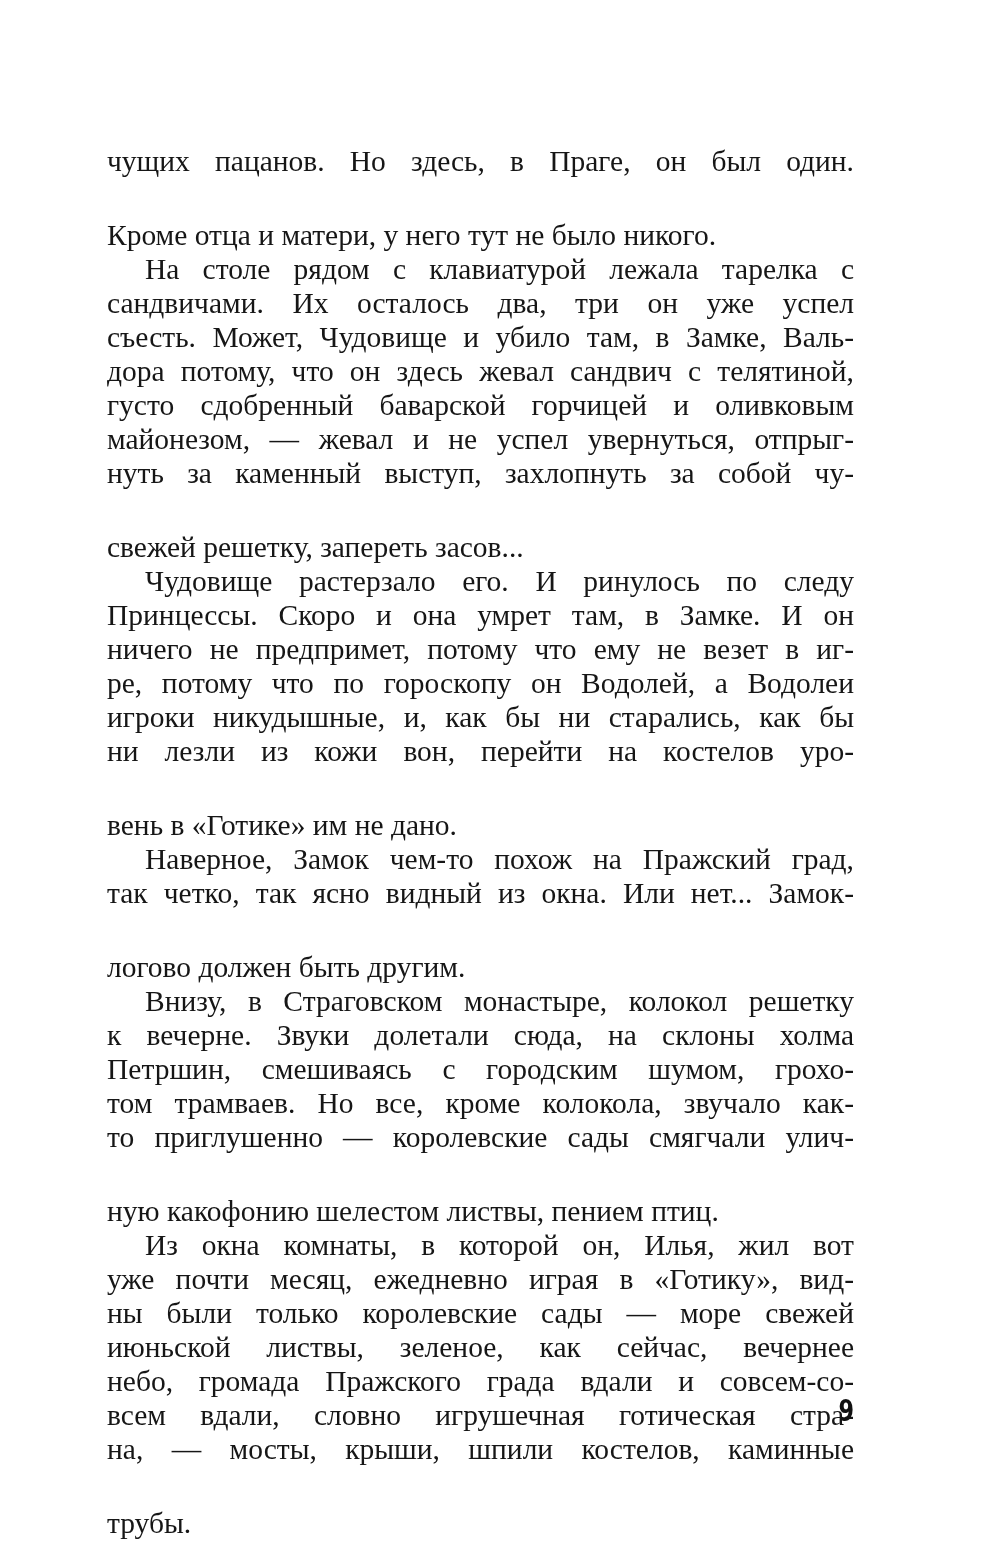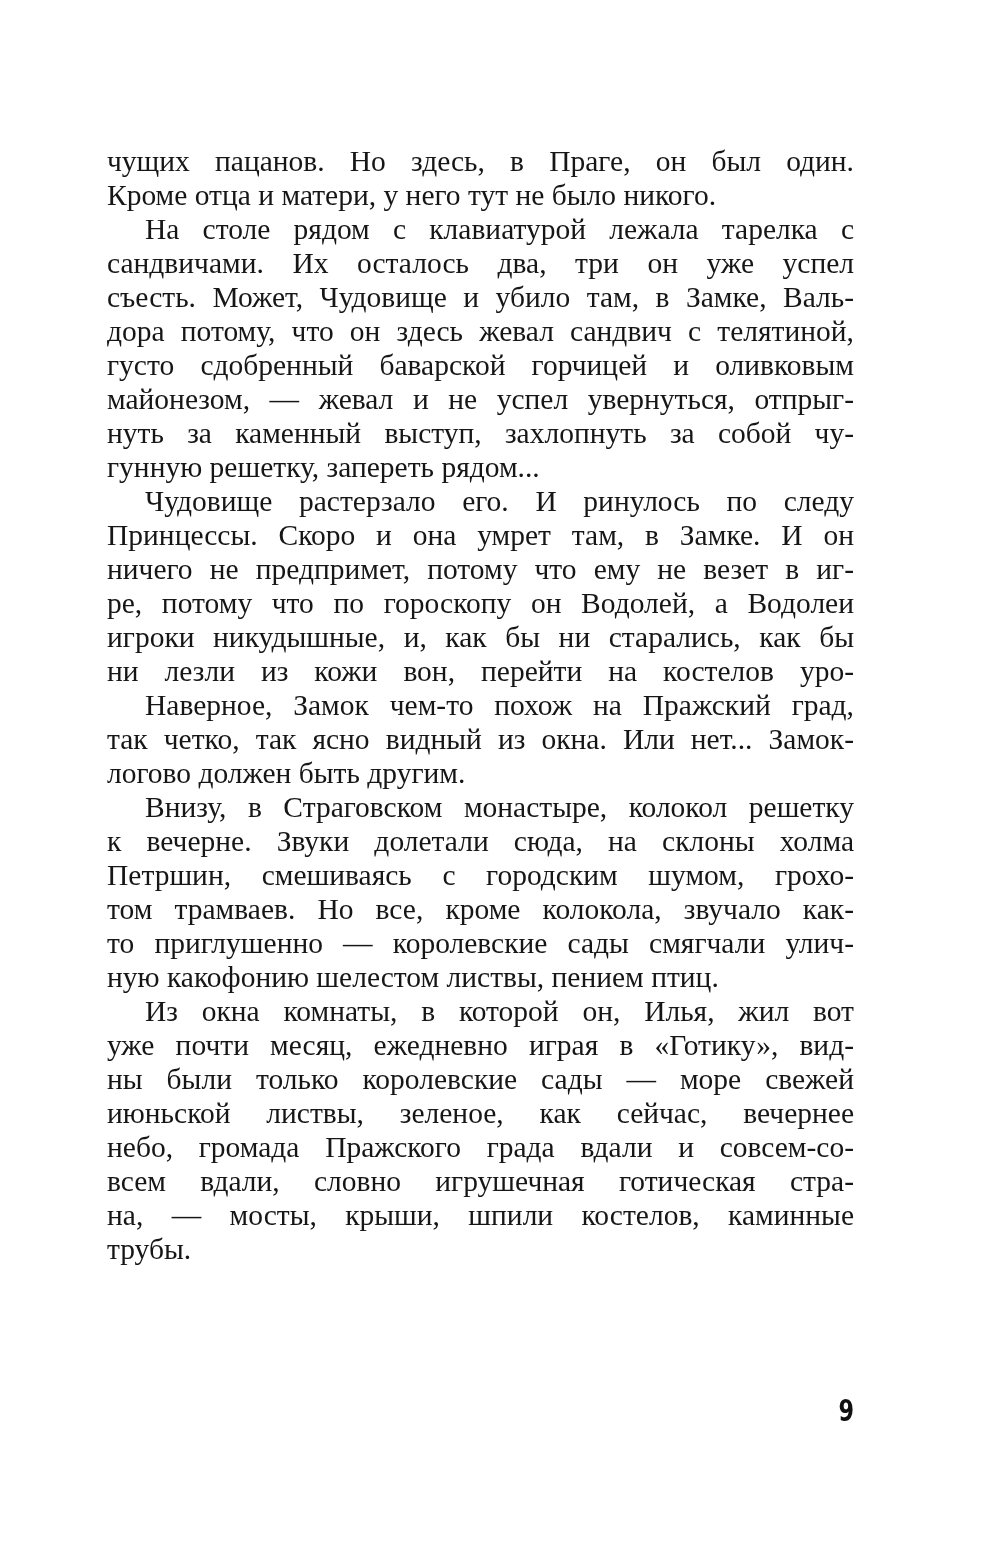--- a/index.html
+++ b/index.html
@@ -33,20 +33,21 @@
     margin: 0;
     padding: 0;
   }
   .line {
     text-align: justify;
     text-align-last: justify;
     height: 34px;
   }
   .line.last {
     text-align-last: left;
+    margin-top: 40px;
   }
   .line.indent {
     text-indent: 38px;
   }
   .folio {
     position: absolute;
     left: 107px;
     top: 1392px;
     width: 747px;
     text-align: right;
@@ -68,29 +69,30 @@
         <div class="line last">Кроме отца и матери, у него тут не было никого.</div>
       </div>
       <div class="paragraph">
         <div class="line indent">На столе рядом с клавиатурой лежала тарелка с</div>
         <div class="line">сандвичами. Их осталось два, три он уже успел</div>
         <div class="line">съесть. Может, Чудовище и убило там, в Замке, Валь-</div>
         <div class="line">дора потому, что он здесь жевал сандвич с телятиной,</div>
         <div class="line">густо сдобренный баварской горчицей и оливковым</div>
         <div class="line">майонезом, — жевал и не успел увернуться, отпрыг-</div>
         <div class="line">нуть за каменный выступ, захлопнуть за собой чу-</div>
-        <div class="line last">гунную решетку, запереть рядом...</div>
+        <div class="line last">свежей решетку, запереть засов...</div>
       </div>
       <div class="paragraph">
         <div class="line indent">Чудовище растерзало его. И ринулось по следу</div>
         <div class="line">Принцессы. Скоро и она умрет там, в Замке. И он</div>
         <div class="line">ничего не предпримет, потому что ему не везет в иг-</div>
         <div class="line">ре, потому что по гороскопу он Водолей, а Водолеи</div>
         <div class="line">игроки никудышные, и, как бы ни старались, как бы</div>
         <div class="line">ни лезли из кожи вон, перейти на костелов уро-</div>
+        <div class="line last">вень в «Готике» им не дано.</div>
       </div>
       <div class="paragraph">
         <div class="line indent">Наверное, Замок чем-то похож на Пражский град,</div>
         <div class="line">так четко, так ясно видный из окна. Или нет... Замок-</div>
         <div class="line last">логово должен быть другим.</div>
       </div>
       <div class="paragraph">
         <div class="line indent">Внизу, в Страговском монастыре, колокол решетку</div>
         <div class="line">к вечерне. Звуки долетали сюда, на склоны холма</div>
         <div class="line">Петршин, смешиваясь с городским шумом, грохо-</div>

